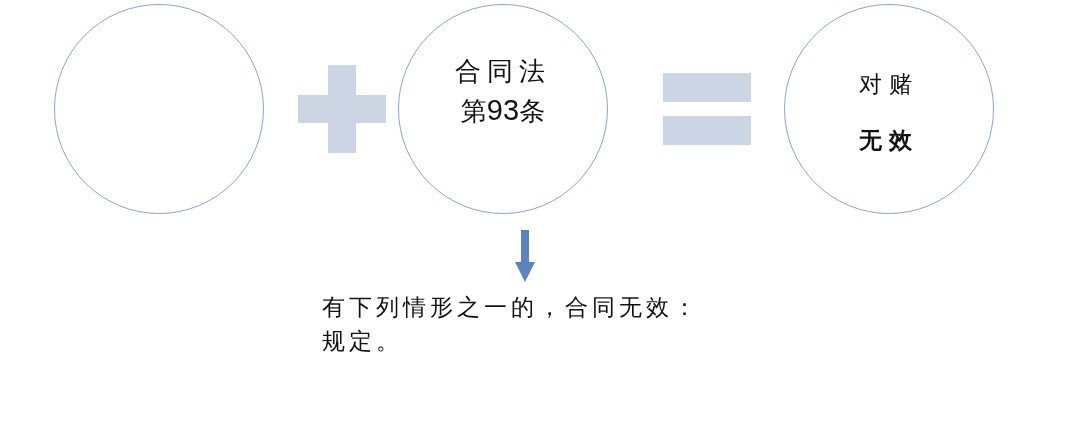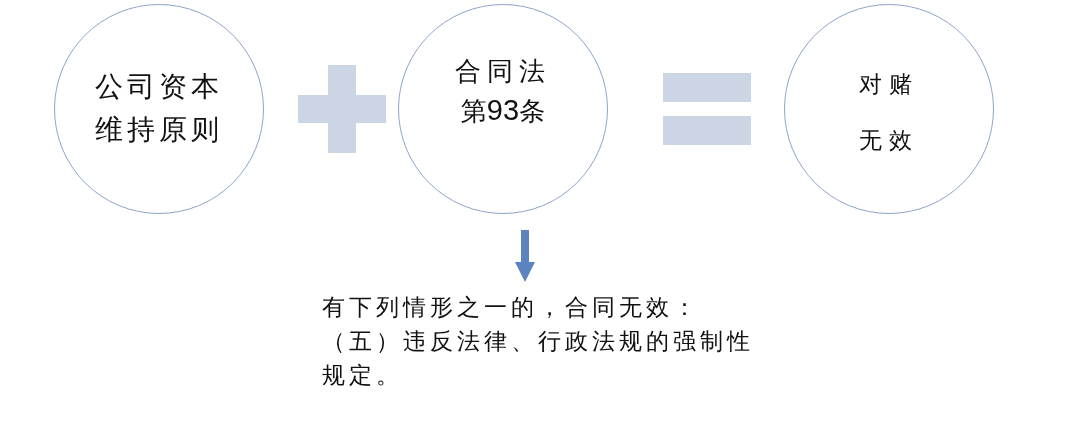--- a/index.html
+++ b/index.html
@@ -54,21 +54,21 @@
       font-family: "Liberation Sans", "DejaVu Sans", sans-serif;
       font-size: 29px;
     }
 
     .c3 .circle-text {
       font-size: 23px;
       letter-spacing: 7px;
       line-height: 56px;
     }
     .c3 .l1 { top: 51px; }
-    .c3 .l2 { top: 107px; }
+    .c3 .l2 { top: 107px; font-weight: bold; }
 
     .plus-v {
       position: absolute;
       left: 328px; top: 65px;
       width: 28px; height: 88px;
       background: #CBD5E3;
     }
     .plus-h {
       position: absolute;
       left: 298px; top: 95px;
@@ -99,22 +99,20 @@
       line-height: 34px;
     }
     .desc-line { display: block; white-space: nowrap; }
   </style>
 </head>
 <body>
 
 <div>
 
   <div class="circle c1">
-    <div class="circle-text l1">公司资本</div>
-    <div class="circle-text l2">维持原则</div>
   </div>
 
   <div>
     <div class="plus-v"></div>
     <div class="plus-h"></div>
   </div>
 
   <div class="circle c2">
     <div class="circle-text l1">合同法</div>
     <div class="circle-text l2"><span>第</span><span class="num">93</span><span>条</span></div>
@@ -130,17 +128,16 @@
     <div class="circle-text l2">无效</div>
   </div>
 
   <svg class="arrow" viewBox="0 0 20 52" width="20" height="52">
     <rect x="6" y="0" width="8" height="33" fill="#5B84BE"></rect>
     <polygon points="0,32 20,32 10,52" fill="#5B84BE"></polygon>
   </svg>
 
   <div class="desc">
     <span class="desc-line">有下列情形之一的，合同无效：</span>
-    <span class="desc-line">（五）违反法律、行政法规的强制性</span>
     <span class="desc-line">规定。</span>
   </div>
 
 </div>
 
 </body></html>

